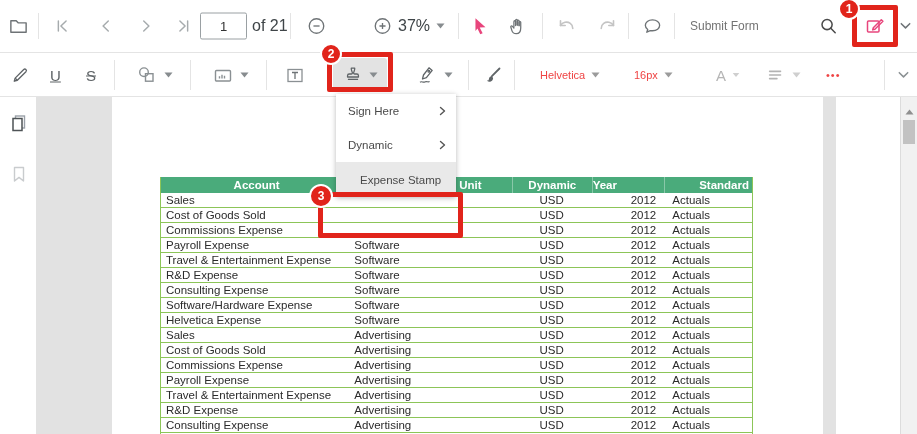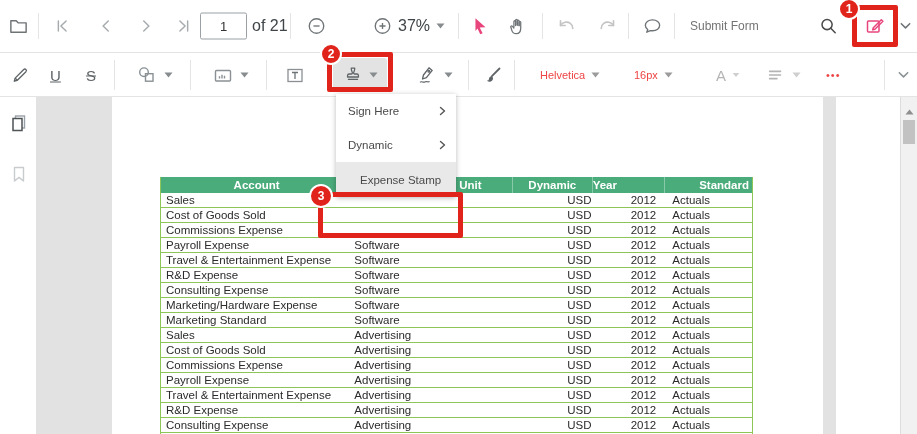--- a/index.html
+++ b/index.html
@@ -45,21 +45,21 @@
   .tr{display:flex;height:15px;border-bottom:1px solid var(--grn-line);background:#fff}
   .td{font-size:11.5px;color:#2b2b2b;line-height:14px;white-space:nowrap;overflow:hidden}
   .c0{width:192px}.c1{width:160px}.c2{width:80px}.c3{width:73px}.c4{width:88px}
   .th.c0{text-align:center}
   .th.c1{padding-left:106px}
   .th.c2{text-align:center}
   .th.c3{text-align:left;padding-right:6px}
   .th.c4{text-align:right;padding-right:3px}
   .td.c0{padding-left:5px}
   .td.c1{padding-left:2px}
-  .td.c2{text-align:right}
+  .td.c2{text-align:center}
   .td.c3{text-align:right;padding-right:8px}
   .td.c4{padding-left:8px}
 
   
   .menu{position:absolute;left:336px;top:94px;width:120px;background:#fff;box-shadow:0 1px 5px rgba(0,0,0,.28);z-index:50;padding:0}
   .mi{height:34px;display:flex;align-items:center;justify-content:space-between;padding:0 10px 0 12px;font-size:11.5px;color:#4a4a4a;cursor:default}
   .mi-custom{height:35px;background:#e9e9e9;justify-content:flex-start;padding-left:24px}
 
   
   .scroll{position:absolute;left:900px;top:97px;width:17px;height:337px;background:#f1f1f1;border-left:1px solid #dcdcdc}
@@ -414,28 +414,28 @@
       <div class="td c4">Actuals</div>
     </div>
             <div class="tr">
       <div class="td c0">Consulting Expense</div>
       <div class="td c1">Software</div>
       <div class="td c2">USD</div>
       <div class="td c3">2012</div>
       <div class="td c4">Actuals</div>
     </div>
             <div class="tr">
-      <div class="td c0">Marketing/Hardware Expense</div>
+      <div class="td c0">Software/Hardware Expense</div>
       <div class="td c1">Software</div>
       <div class="td c2">USD</div>
       <div class="td c3">2012</div>
       <div class="td c4">Actuals</div>
     </div>
             <div class="tr">
-      <div class="td c0">Marketing Standard</div>
+      <div class="td c0">Helvetica Expense</div>
       <div class="td c1">Software</div>
       <div class="td c2">USD</div>
       <div class="td c3">2012</div>
       <div class="td c4">Actuals</div>
     </div>
             <div class="tr">
       <div class="td c0">Sales</div>
       <div class="td c1">Advertising</div>
       <div class="td c2">USD</div>
       <div class="td c3">2012</div>

